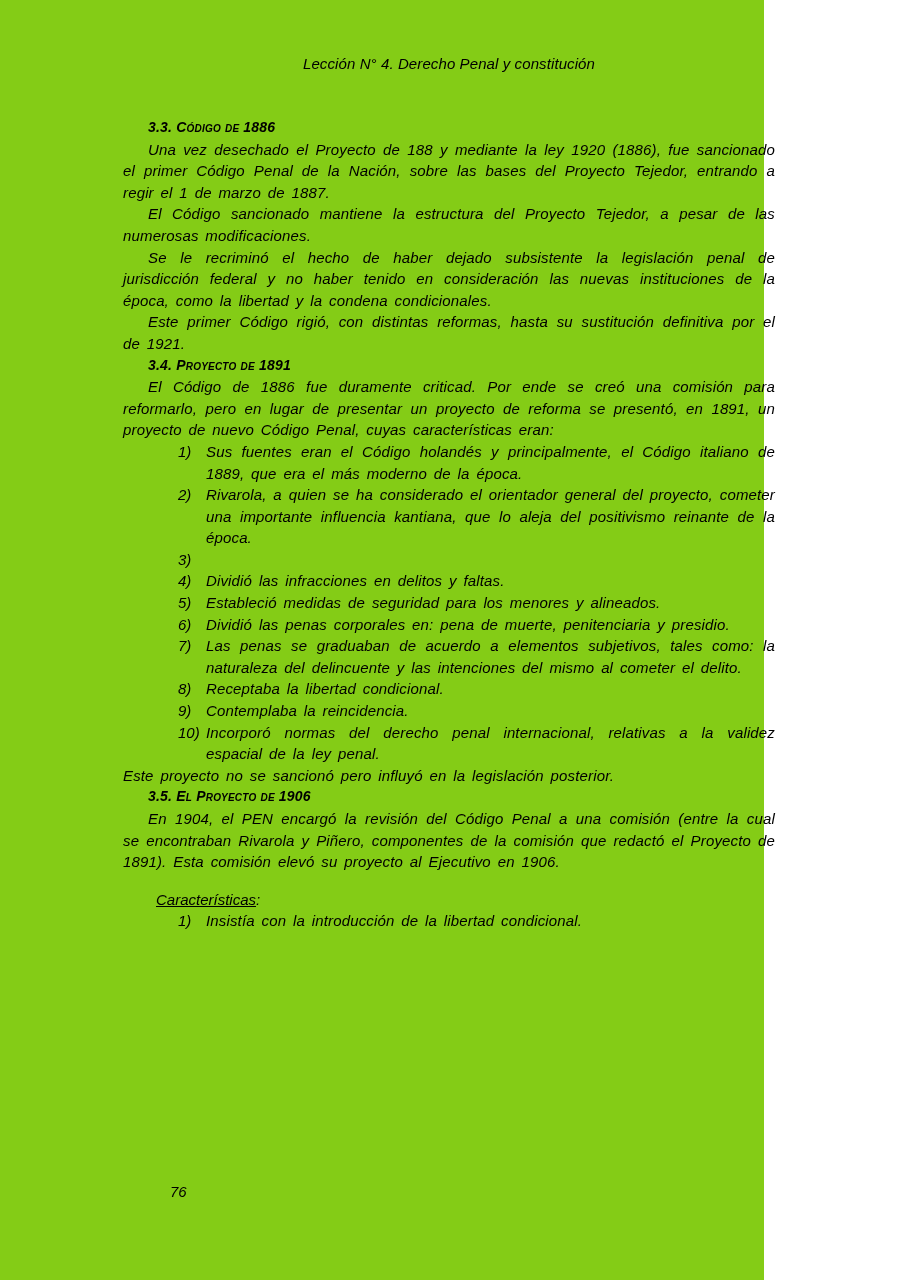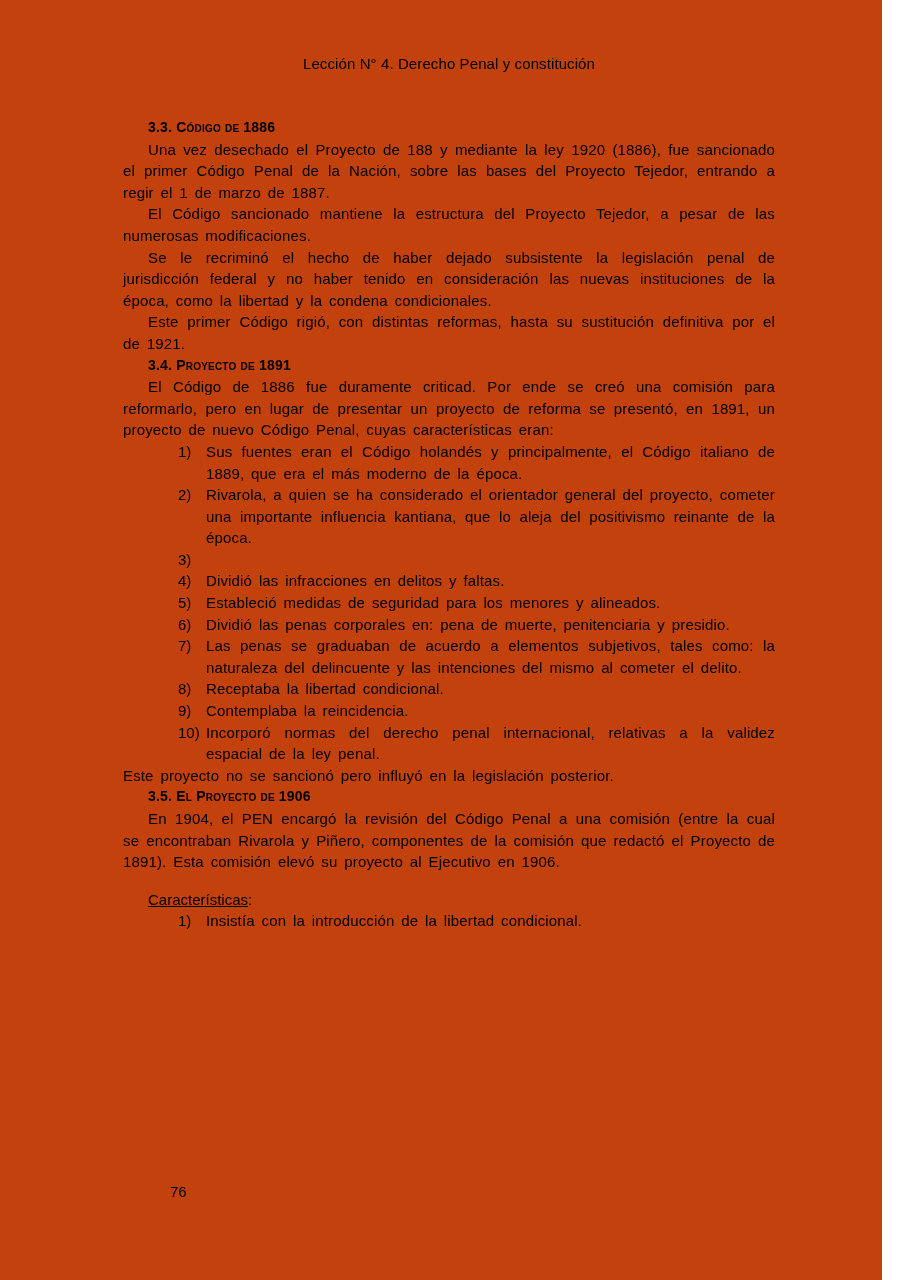--- a/index.html
+++ b/index.html
@@ -11,23 +11,24 @@
     height: 1280px;
     background: #ffffff;
     color: #000000;
     font-family: "Liberation Sans", sans-serif;
     font-size: 15px;
     line-height: 21.6px;
     overflow: hidden;
   }
   .page {
     position: relative;
-    width: 882px;
+    width: 764px;
     height: 1280px;
-    background: #c2410c;
+    background: #84cc16;
+    font-style: italic;
   }
   .running-header {
     position: absolute;
     top: 53px;
     left: 123px;
     width: 652px;
     text-align: center;
     letter-spacing: 0.1px;
   }
   .content {
@@ -72,21 +73,21 @@
   }
   .li-text {
     flex: 1;
     text-align: justify;
     word-spacing: 2.5px;
     letter-spacing: 0.15px;
   }
   .closing-par { margin-top: 0; }
 
   .carac {
-    margin: 16px 0 0 25px;
+    margin: 16px 0 0 33px;
   }
   .carac .u { text-decoration: underline; }
 
   .page-number {
     position: absolute;
     left: 150px;
     top: 1181px;
     margin-left: 20px;
   }
 </style>

